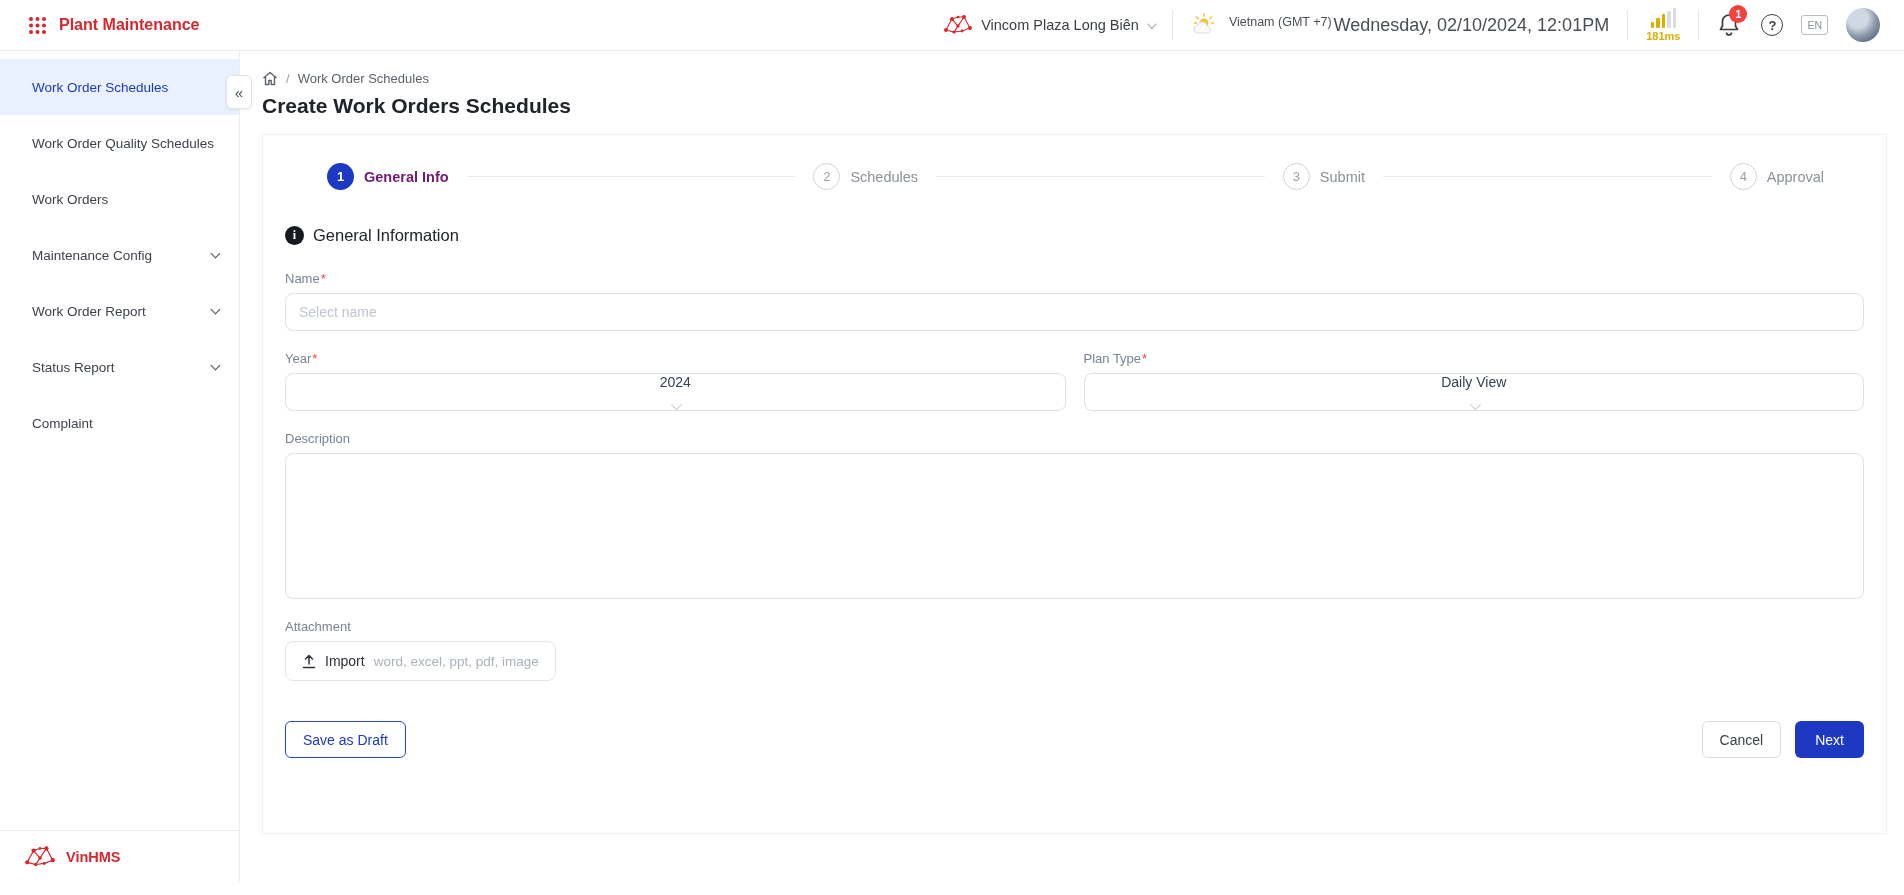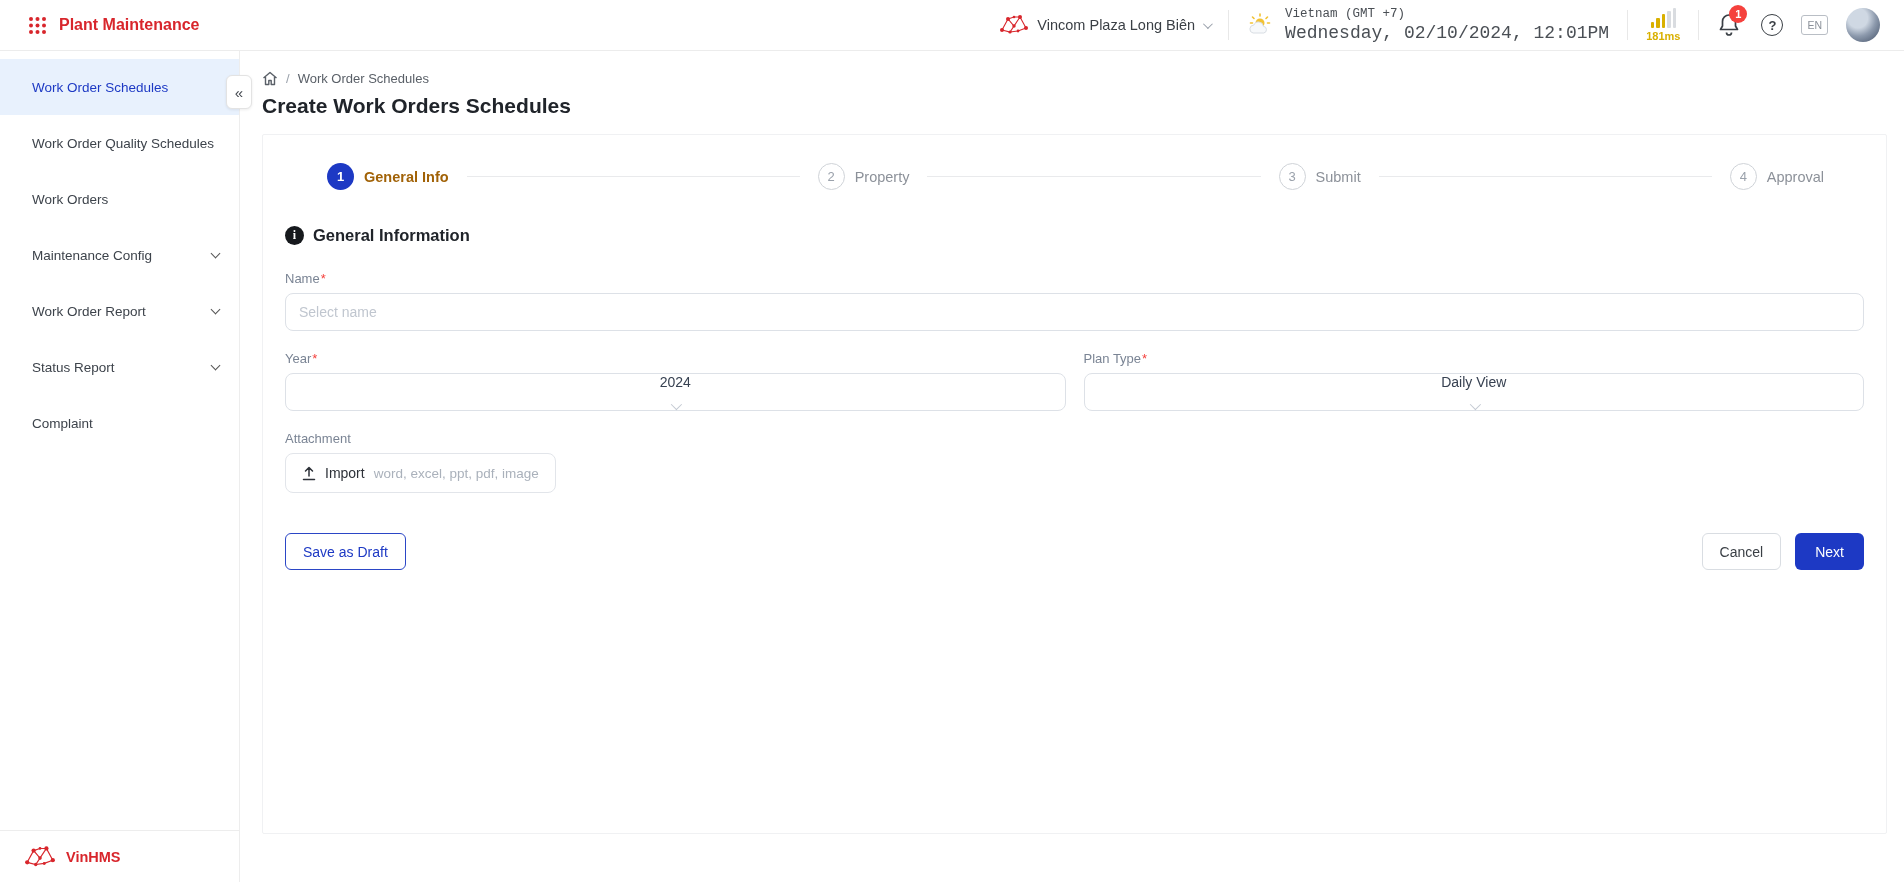--- a/index.html
+++ b/index.html
@@ -11,21 +11,21 @@
             padding:0 24px 0 28px; background:#fff; border-bottom:1px solid #ececec; }
   .hdr-left { display:flex; align-items:center; gap:12px; }
   .app-title { color:#d8262c; font-size:16px; font-weight:700; }
   .hdr-right { display:flex; align-items:center; gap:18px; }
   .hdr-divider { width:1px; height:30px; background:#e8e8e8; }
   .prop-sel { display:flex; align-items:center; gap:8px; cursor:pointer; }
   .prop-sel-label { font-size:14.5px; color:#3a3f45; }
   .chev { display:inline-block; width:7px; height:7px; border-right:1.6px solid #9aa1ab;
           border-bottom:1.6px solid #9aa1ab; transform:rotate(45deg) translateY(-2px); }
   .tz { display:flex; align-items:center; gap:10px; }
-  .tz-lines { display:flex; flex-direction:column; gap:2px;font-family:Liberation Mono, monospace; }
+  .tz-lines { display:flex; flex-direction:row; gap:2px; }
   .tz-region { font-size:12.5px; color:#4a4f55; }
   .tz-date { font-size:18px; color:#4a4f55; }
   .latency { display:flex; flex-direction:column; align-items:center; gap:2px; }
   .bars { display:flex; align-items:flex-end; gap:2px; height:20px; }
   .bars span { width:3.5px; border-radius:1px; }
   .latency-val { font-size:11px; color:#d9b000; font-weight:700; }
   .bell-wrap { position:relative; width:26px; height:26px; cursor:pointer; }
   .badge { position:absolute; top:-7px; left:12px; min-width:18px; height:18px; border-radius:9px;
            background:#f5413d; color:#fff; font-size:11px; display:flex; align-items:center;
            justify-content:center; padding:0 4px; font-weight:700; }
@@ -68,30 +68,30 @@
           min-height:700px; display:flex; flex-direction:column; }
 
   
   .stepper { display:flex; align-items:center; margin:8px 40px 36px 42px; }
   .step { display:flex; align-items:center; }
   .step-circle { width:27px; height:27px; border-radius:50%; display:flex; align-items:center;
                  justify-content:center; font-size:13px; flex:0 0 auto; }
   .step.active .step-circle { background:#1d39c4; color:#fff; font-weight:700; }
   .step:not(.active) .step-circle { background:#fff; border:1px solid #cfd3d8; color:#9aa1ab; }
   .step-label { margin-left:10px; font-size:14.5px; white-space:nowrap; }
-  .step.active .step-label { color:#a16207; font-weight:700; }
+  .step.active .step-label { color:#701a75; font-weight:700; }
   .step:not(.active) .step-label { color:#8c9199; }
   .step-line { flex:1; height:1px; background:#e9eaec; margin:0 18px; }
 
   
   .section-head { display:flex; align-items:center; gap:9px; margin:0 0 26px; }
   .info-icon { width:19px; height:19px; border-radius:50%; background:#16191d; color:#fff;
                font-size:12px; font-weight:700; display:flex; align-items:center;
                justify-content:center; font-family:"Liberation Serif", serif; }
-  .section-title { font-size:16.5px; font-weight:700; color:#20242a; }
+  .section-title { font-size:16.5px; font-weight:400; color:#20242a; }
 
   .fgroup { margin-bottom:20px; }
   .flabel { font-size:13px; color:#7a8494; margin-bottom:7px; }
   .req { color:#f5413d; margin-left:1px; }
   .control { height:38px; border:1px solid #dde1e7; border-radius:8px; background:#fff;
              display:flex; align-items:center; padding:0 13px; font-size:14px; color:#374151; }
   input.control { width:100%; outline:none; }
   input.control::placeholder { color:#c0c6cf; }
   .select { justify-content:space-between; cursor:pointer;flex-direction:column; }
   .sel-chev { width:8px; height:8px; border-right:1.4px solid #c3c9d2; border-bottom:1.4px solid #c3c9d2;
@@ -287,21 +287,21 @@
     <div class="card">
 
       <div class="stepper">
         <div class="step active">
           <span class="step-circle">1</span>
           <span class="step-label">General Info</span>
         </div>
         <div class="step-line"></div>
         <div class="step">
           <span class="step-circle">2</span>
-          <span class="step-label">Property</span>
+          <span class="step-label">Schedules</span>
         </div>
         <div class="step-line"></div>
         <div class="step">
           <span class="step-circle">3</span>
           <span class="step-label">Submit</span>
         </div>
         <div class="step-line"></div>
         <div class="step">
           <span class="step-circle">4</span>
           <span class="step-label">Approval</span>
@@ -335,20 +335,24 @@
             <span>Plan Type</span><span class="req">*</span>
           </div>
           <div class="control select">
             <span>Daily View</span>
             <span class="sel-chev"></span>
           </div>
         </div>
       </div>
 
 
+      <div class="fgroup">
+        <div class="flabel">Description</div>
+        <textarea class="control" style=""></textarea>
+      </div>
 
       <div class="fgroup">
         <div class="flabel">Attachment</div>
         <div class="import-box">
           <span>
             <svg width="14" height="15" viewBox="0 0 14 15">
               <path d="M7 10 V1.5 M3.5 5 L7 1.5 L10.5 5" fill="none" stroke="#2d3138" stroke-width="1.5" stroke-linecap="round" stroke-linejoin="round"></path>
               <path d="M1.5 13.5 h11" stroke="#2d3138" stroke-width="1.5" stroke-linecap="round"></path>
             </svg>
           </span>

